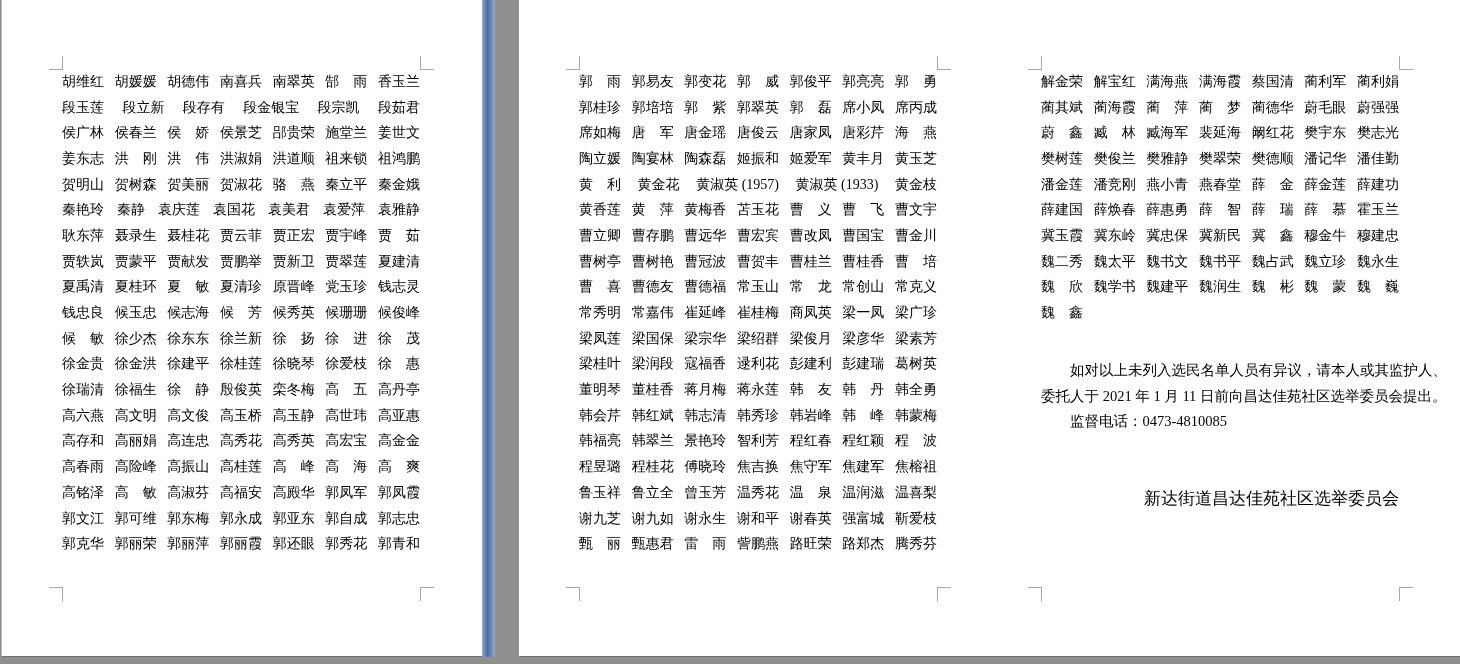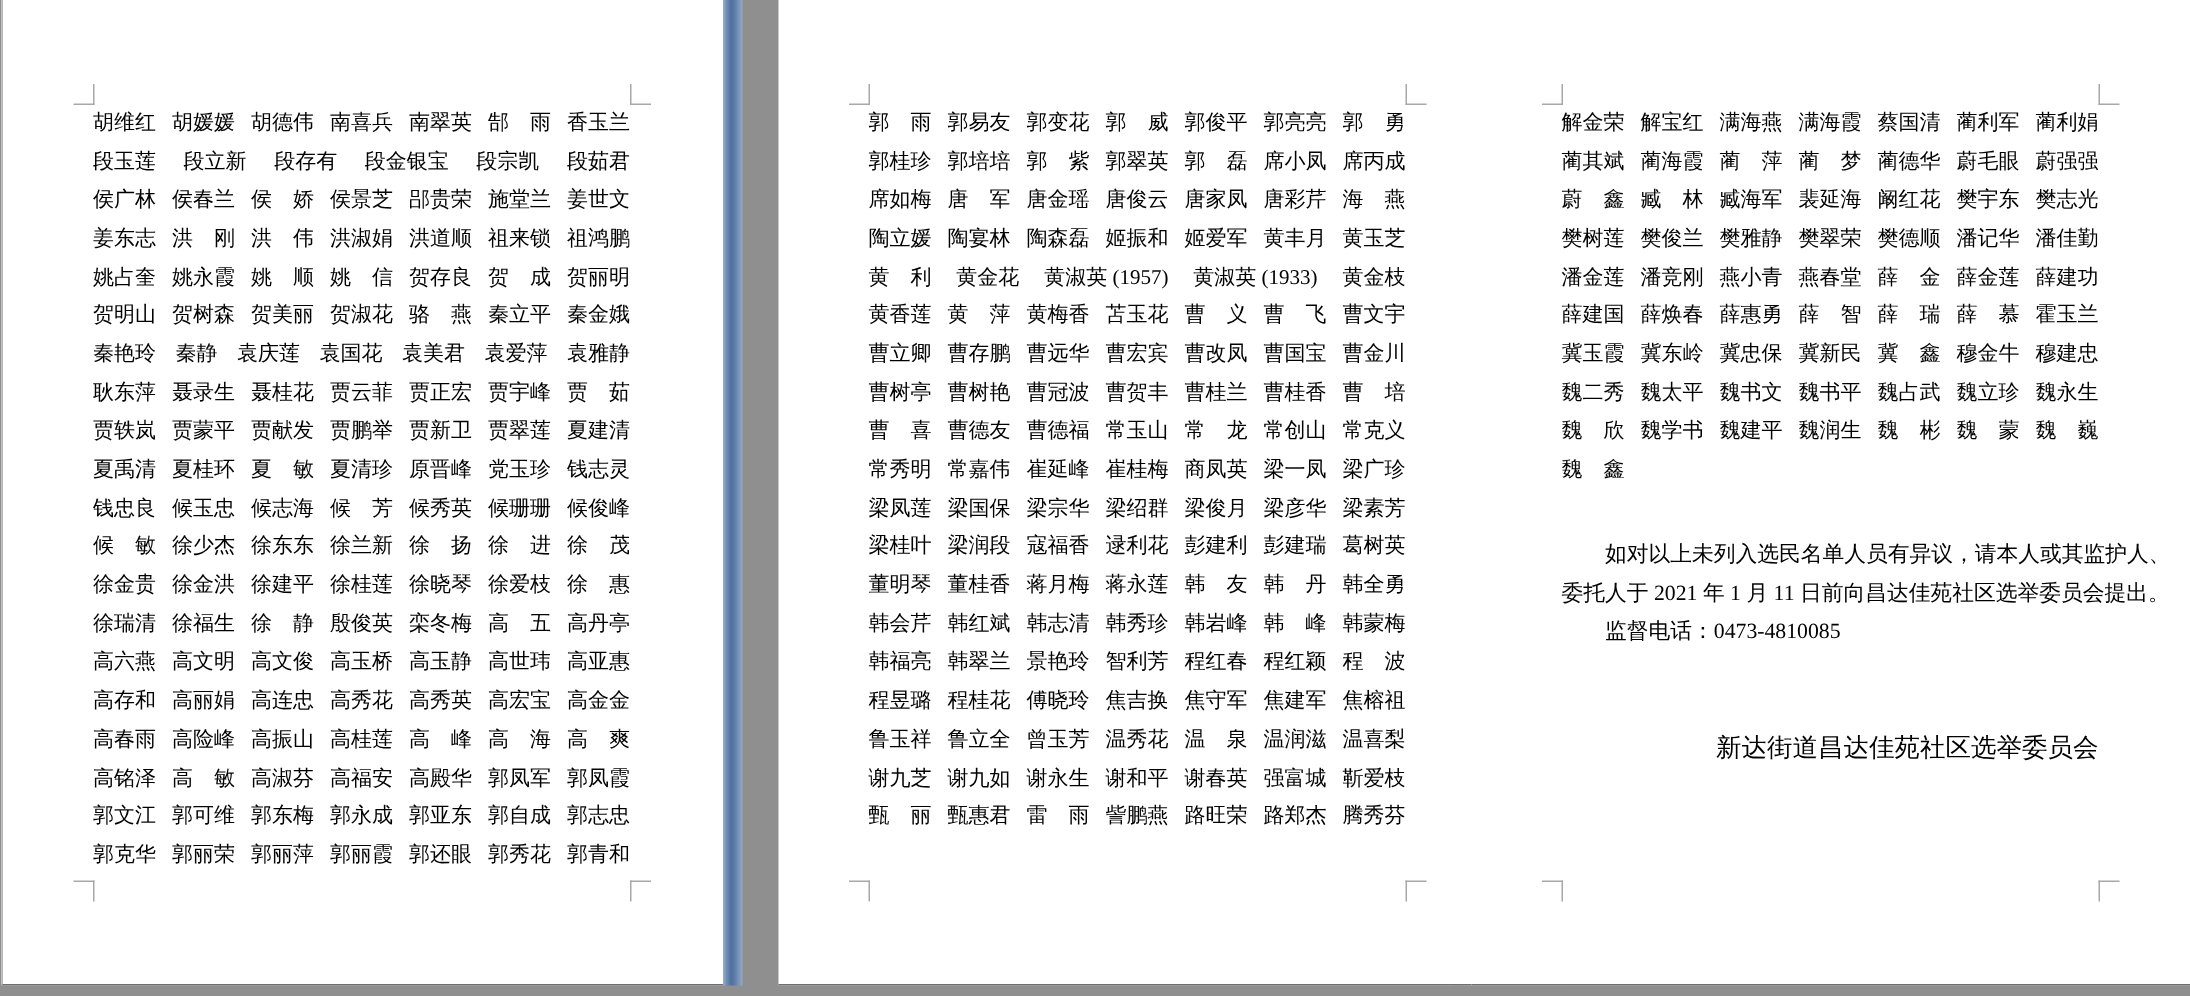--- a/index.html
+++ b/index.html
@@ -87,29 +87,20 @@
         <div class="name-row">
           <span class="name">姜东志</span>
           <span class="name">洪　刚</span>
           <span class="name">洪　伟</span>
           <span class="name">洪淑娟</span>
           <span class="name">洪道顺</span>
           <span class="name">祖来锁</span>
           <span class="name">祖鸿鹏</span>
         </div>
         <div class="name-row">
-          <span class="name">姚占奎</span>
-          <span class="name">姚永霞</span>
-          <span class="name">姚　顺</span>
-          <span class="name">姚　信</span>
-          <span class="name">贺存良</span>
-          <span class="name">贺　成</span>
-          <span class="name">贺丽明</span>
-        </div>
-        <div class="name-row">
           <span class="name">贺明山</span>
           <span class="name">贺树森</span>
           <span class="name">贺美丽</span>
           <span class="name">贺淑花</span>
           <span class="name">骆　燕</span>
           <span class="name">秦立平</span>
           <span class="name">秦金娥</span>
         </div>
         <div class="name-row">
           <span class="name">秦艳玲</span>

